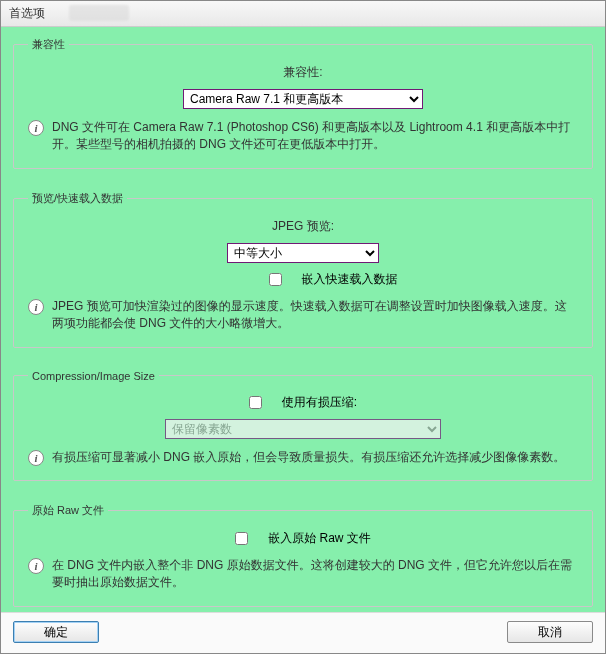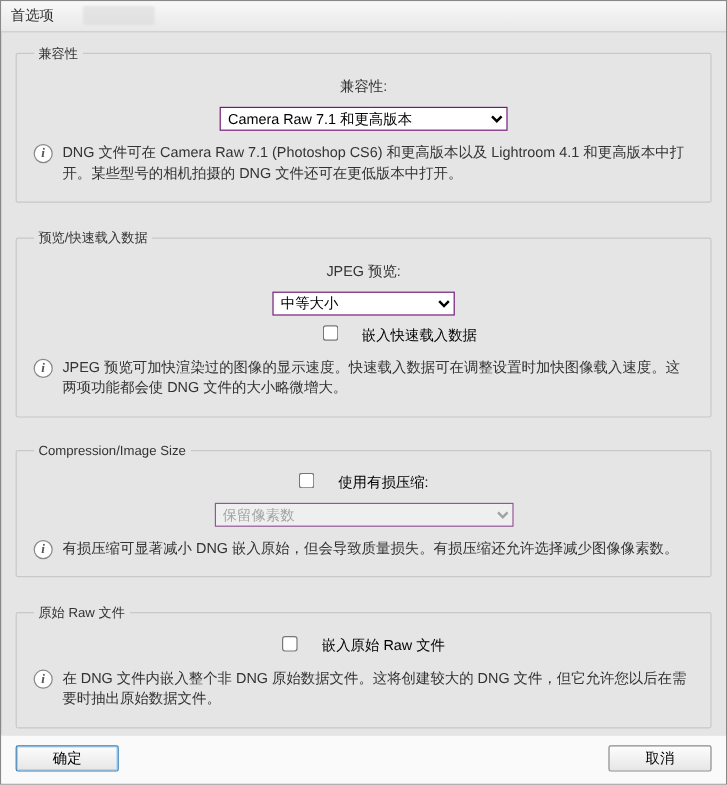--- a/index.html
+++ b/index.html
@@ -8,21 +8,21 @@
     font-size: 12px;
     background: #fff;
     width: 606px;
     height: 654px;
     overflow: hidden;
   }
   .window {
     width: 606px;
     height: 654px;
     border: 1px solid #888;
-    background: #e5e5e5;
+    background: #86efac;
     display: flex;
     flex-direction: column;
   }
   .titlebar {
     height: 26px;
     background: linear-gradient(to bottom, #f8f8f8, #e8e8e8);
     border-bottom: 1px solid #ccc;
     display: flex;
     align-items: center;
     padding: 0 8px;
@@ -57,24 +57,25 @@
   .label { color: #333; white-space: nowrap; }
   select {
     font-size: 12px;
     padding: 1px 2px;
     border: 1px solid #701a75;
     background: #fff;
     height: 20px;
   }
   select.wide { width: 240px; }
   select.med { width: 152px; }
-  select.long { width: 249px; }
+  select.long { width: 276px; }
   select:disabled { color: #888; background: #f4f4f4; }
   .check-row {
     display: inline-flex;
+    align-items: center;
     gap: 20px;
   }
   input[type="checkbox"] {
     width: 13px; height: 13px;
   }
   .info-row {
     display: flex;
     align-items: flex-start;
     gap: 8px;
     margin-top: 8px;

